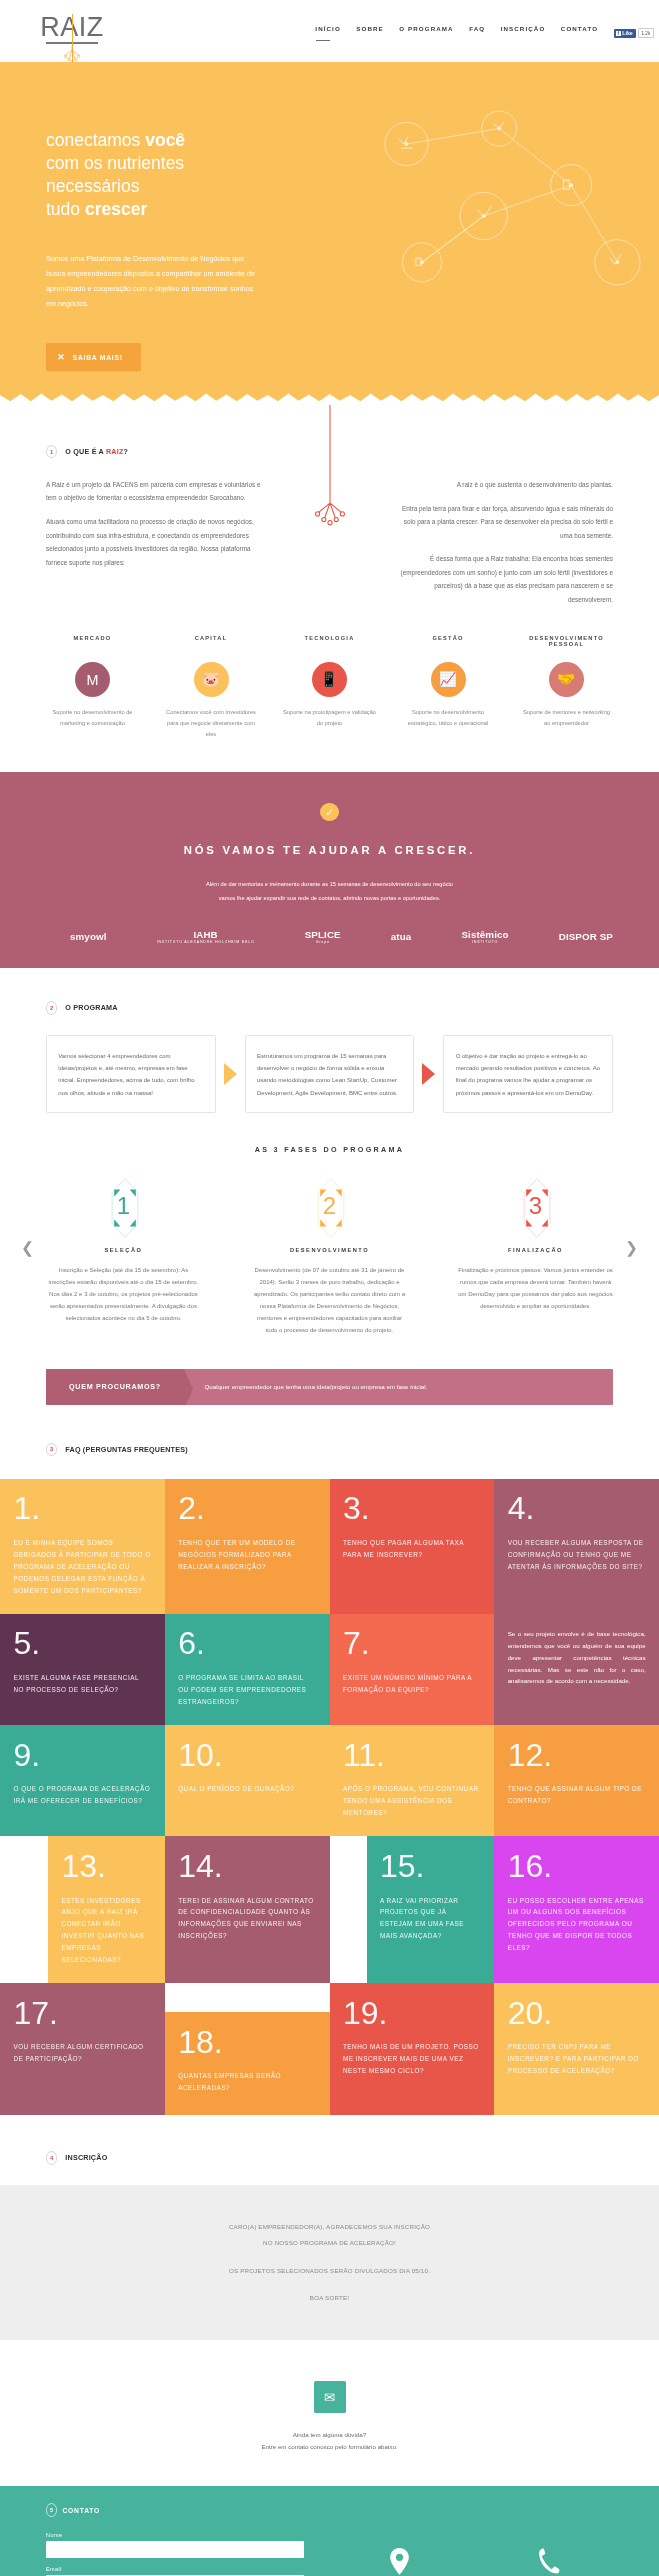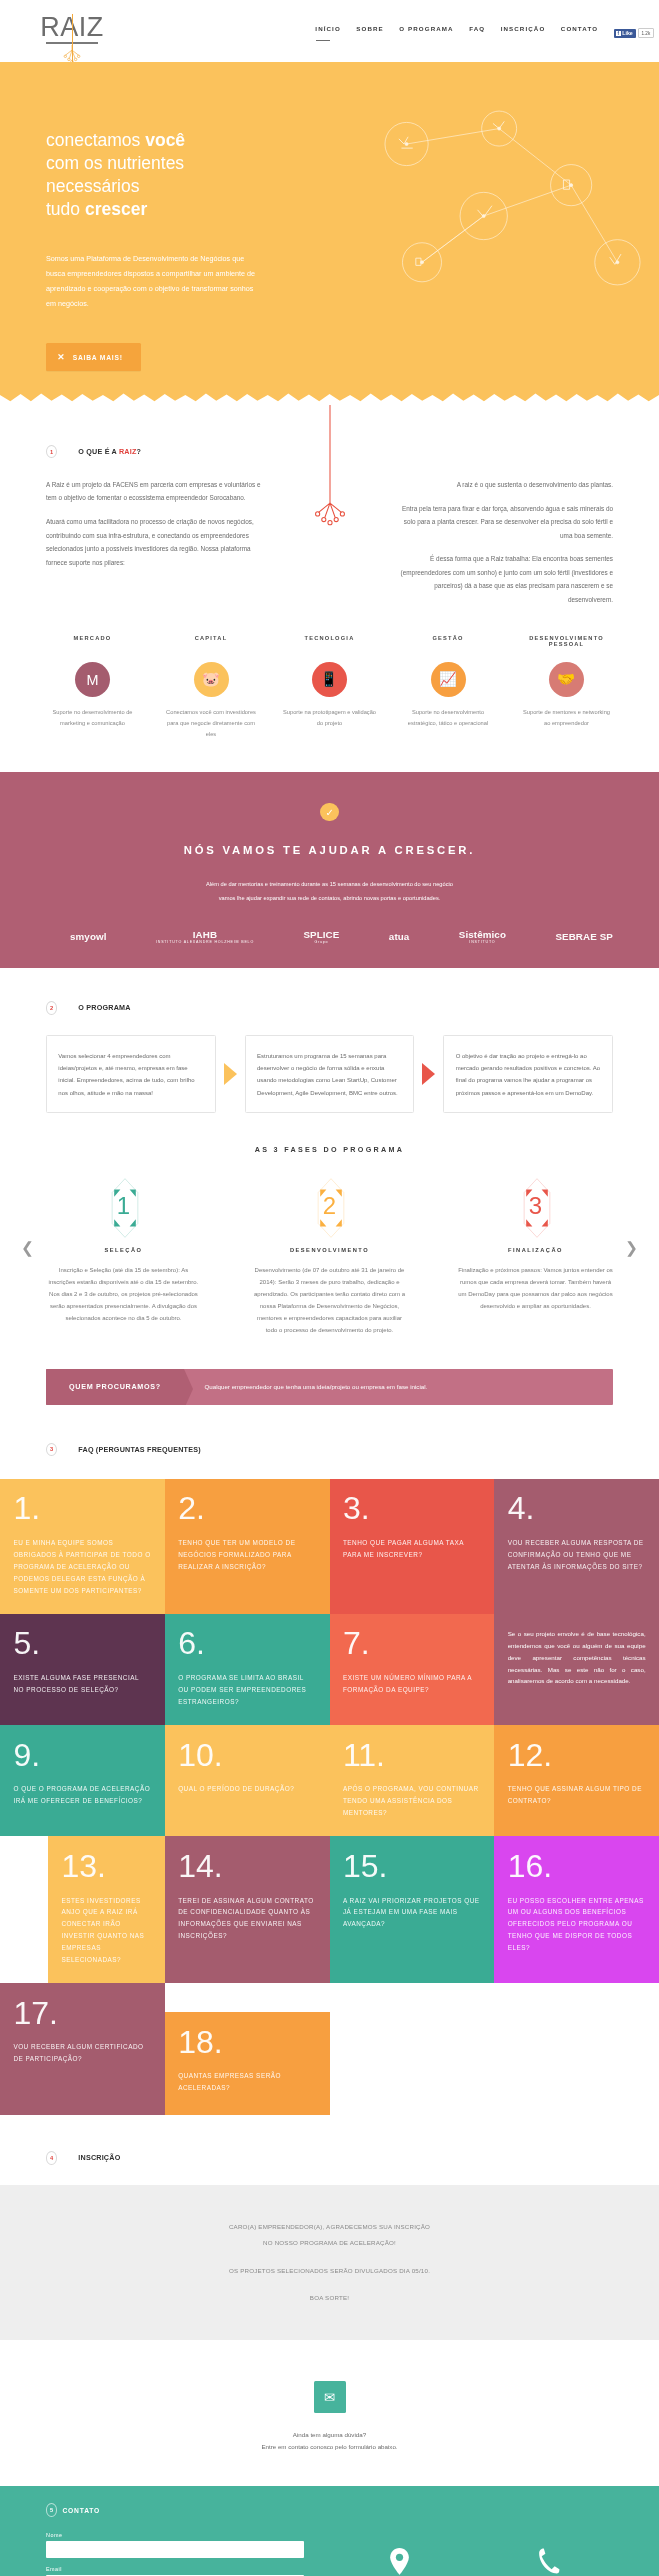--- a/index.html
+++ b/index.html
@@ -40,21 +40,21 @@
     background:#f5a43c; border:none; color:#fff; font-weight:bold; font-size:6.7px;
     letter-spacing:0.8px; padding:8.8px 18.5px 8.8px 11.3px; border-radius:1.5px; cursor:pointer;
     box-shadow:0 0.5px 0 rgba(0,0,0,.07);
   }
   .hero-btn .ic { font-size:8.8px; }
   .hero-circles { position:absolute; right:0; top:46px; width:330px; height:216px; z-index:1; opacity:.95;}
   .hero-edge { height:13.4px; width:100%; position:relative; background:#fbc25c; }
   .hero-edge svg { display:block; width:100%; height:13.4px; }
 
   
-  .sec-head { display:flex; align-items:center; gap:21px; }
+  .sec-head { display:flex; align-items:center; gap:8px; }
   .sec-num {
     width:11.3px; height:13.4px; border:0.5px solid #d9d9d9; border-radius:50%;
     color:#e0413c; font-size:5.7px; font-weight:bold; display:flex; align-items:center; justify-content:center;
   }
   .sec-title { font-size:7.2px; font-weight:bold; letter-spacing:0.2px; color:#2f2f2f; }
   .sec-title .hl { color:#e0413c; }
 
   
   .about { padding:40px 0 0; position:relative; }
   .about-cols { display:flex; margin-top:19.6px; }
@@ -291,21 +291,21 @@
     <p>
       <span>Além de dar mentorias e treinamento durante as 15 semanas de desenvolvimento do seu negócio</span><br>
       <span>vamos lhe ajudar expandir sua rede de contatos, abrindo novas portas e oportunidades.</span>
     </p>
     <div class="logos" id="partners">
         <div class="logo-item"><span>smyowl</span><small></small></div>
         <div class="logo-item"><span>IAHB</span><small>INSTITUTO ALEXANDRE HOLZHEIM BELO</small></div>
         <div class="logo-item"><span>SPLICE</span><small>Grupo</small></div>
         <div class="logo-item"><span>atua</span><small></small></div>
         <div class="logo-item"><span>Sistêmico</span><small>INSTITUTO</small></div>
-        <div class="logo-item"><span>SEBRAE SP</span><small></small></div>
+        <div class="logo-item"><span>DISPOR SP</span><small></small></div>
       </div>
   </div>
 </section>
 
 <section class="wrap program">
   <div class="sec-head">
     <span class="sec-num">2</span>
     <span class="sec-title">O PROGRAMA</span>
   </div>
 
@@ -425,35 +425,43 @@
         <div class="faq-q">TENHO QUE ASSINAR ALGUM TIPO DE CONTRATO?</div>
       </div>
       <div class="faq-cell" style="background: rgb(251, 194, 92); margin-left: 48px;">
         <div class="faq-n">13.</div>
         <div class="faq-q">ESTES INVESTIDORES ANJO QUE A RAIZ IRÁ CONECTAR IRÃO INVESTIR QUANTO NAS EMPRESAS SELECIONADAS?</div>
       </div>
       <div class="faq-cell" style="background: rgb(164, 92, 110);">
         <div class="faq-n">14.</div>
         <div class="faq-q">TEREI DE ASSINAR ALGUM CONTRATO DE CONFIDENCIALIDADE QUANTO ÀS INFORMAÇÕES QUE ENVIAREI NAS INSCRIÇÕES?</div>
       </div>
-      <div class="faq-cell" style="background: rgb(58, 171, 148);">
+      <div class="faq-cell" style="background: rgb(58, 171, 148); margin-left: 37px;">
         <div class="faq-n">15.</div>
         <div class="faq-q">A RAIZ VAI PRIORIZAR PROJETOS QUE JÁ ESTEJAM EM UMA FASE MAIS AVANÇADA?</div>
       </div>
       <div class="faq-cell" style="background: #d946ef;">
         <div class="faq-n">16.</div>
         <div class="faq-q">EU POSSO ESCOLHER ENTRE APENAS UM OU ALGUNS DOS BENEFÍCIOS OFERECIDOS PELO PROGRAMA OU TENHO QUE ME DISPOR DE TODOS ELES?</div>
       </div>
       <div class="faq-cell" style="background: rgb(164, 92, 110);">
         <div class="faq-n">17.</div>
         <div class="faq-q">VOU RECEBER ALGUM CERTIFICADO DE PARTICIPAÇÃO?</div>
       </div>
       <div class="faq-cell" style="background: rgb(247, 159, 64); margin-top: 29px;">
         <div class="faq-n">18.</div>
         <div class="faq-q">QUANTAS EMPRESAS SERÃO ACELERADAS?</div>
+      </div>
+      <div class="faq-cell" style="background: rgb(232, 86, 74);">
+        <div class="faq-n">19.</div>
+        <div class="faq-q">TENHO MAIS DE UM PROJETO. POSSO ME INSCREVER MAIS DE UMA VEZ NESTE MESMO CICLO?</div>
+      </div>
+      <div class="faq-cell" style="background: rgb(251, 194, 92);">
+        <div class="faq-n">20.</div>
+        <div class="faq-q">PRECISO TER CNPJ PARA ME INSCREVER? E PARA PARTICIPAR DO PROCESSO DE ACELERAÇÃO?</div>
       </div>
     </div>
 </section>
 
 <section class="insc">
   <div class="wrap">
     <div class="sec-head">
       <span class="sec-num">4</span>
       <span class="sec-title">INSCRIÇÃO</span>
     </div>

